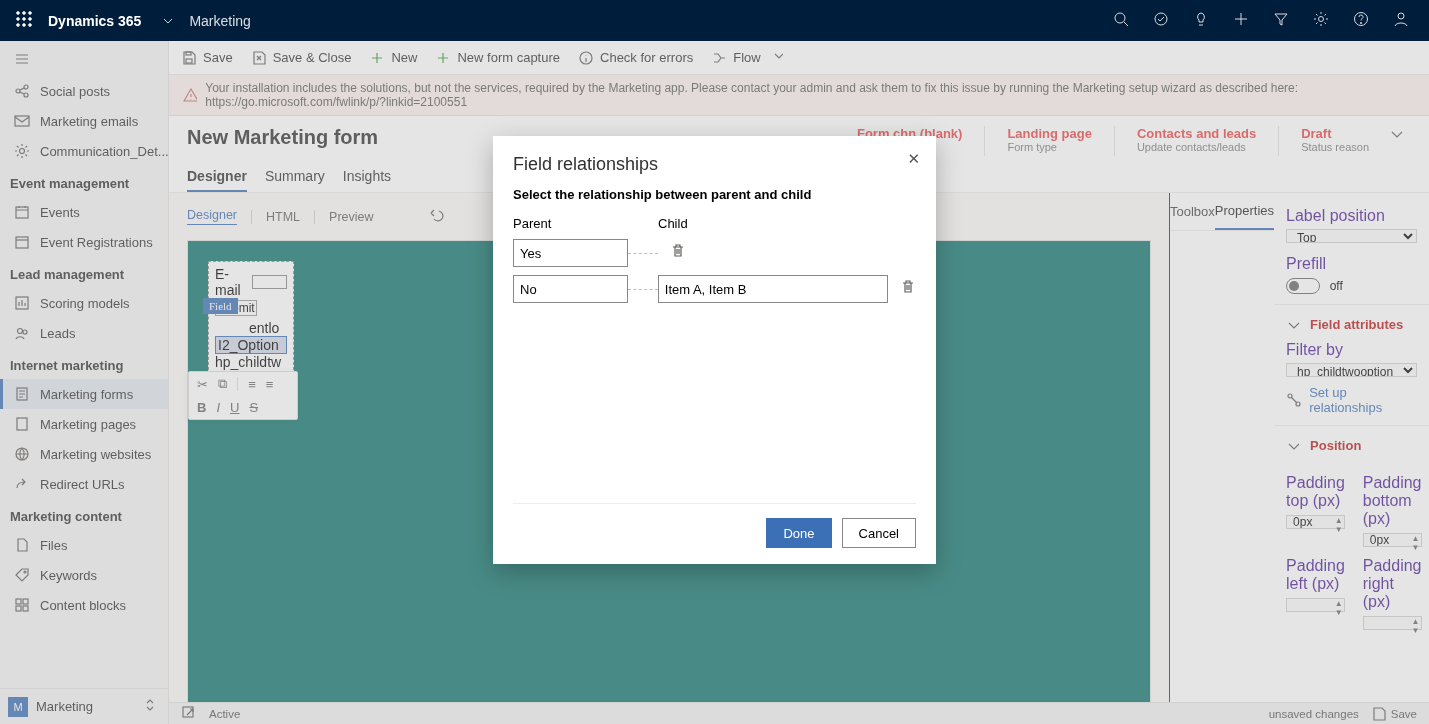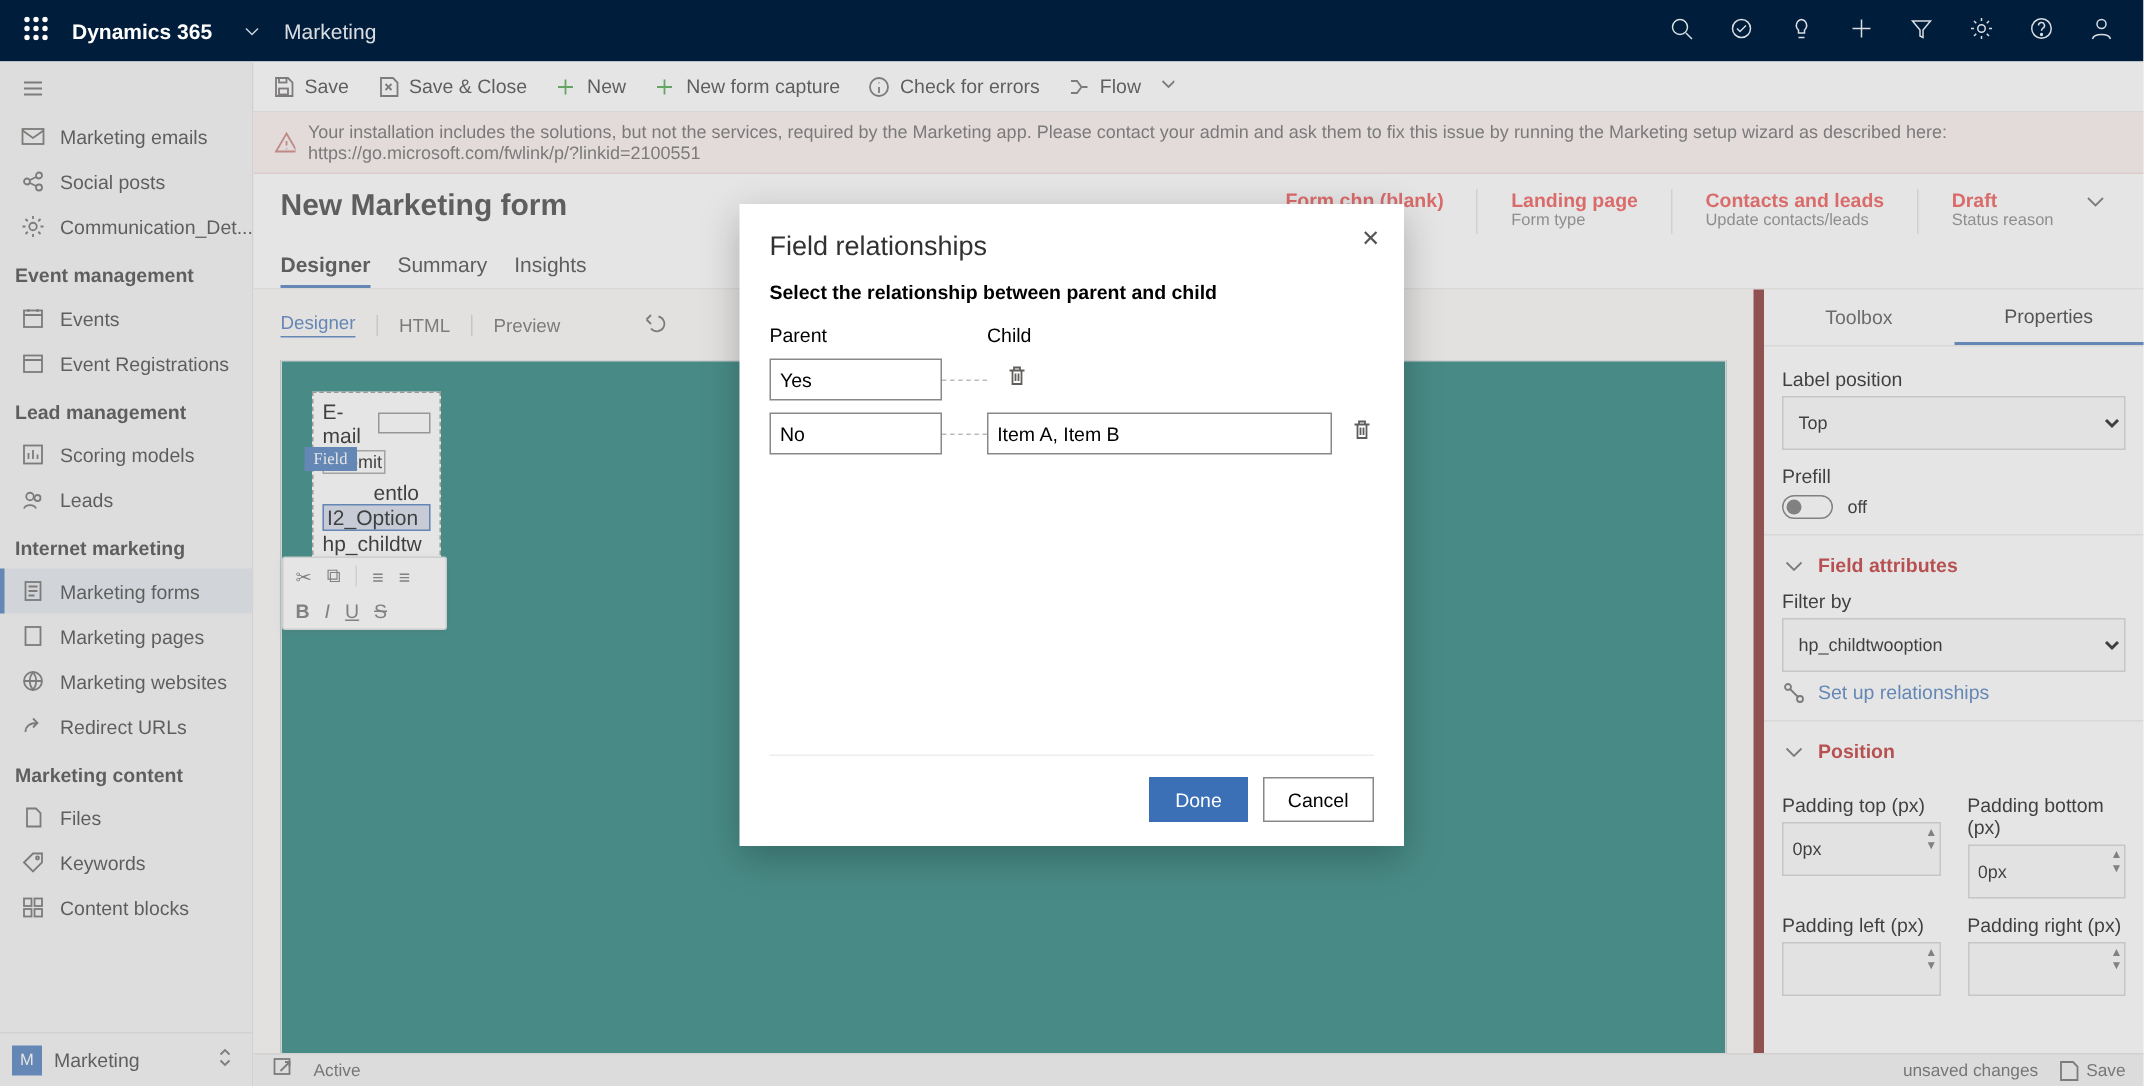--- a/index.html
+++ b/index.html
@@ -68,27 +68,27 @@
 .formbox .inp { border: 1px solid #888; width: 40px; height: 14px; display: inline-block; }
 .formbox .fieldtag { position: absolute; background: #3b6fb6; color: #fff; font-size: 11px; padding: 2px 6px; font-family: "Segoe UI"; }
 .formbox .sel { background: #cfd8e8; border: 1px solid #3b6fb6; padding: 0 2px; }
 
 .floattb { position: absolute; top: 130px; left: 0px; width: 110px; background: #fff; border: 1px solid #dcdcdc; border-radius: 2px; box-shadow: 0 2px 6px rgba(0,0,0,.1); font-size: 13px; }
 .floattb .r { display: flex; align-items: center; gap: 10px; padding: 4px 8px; color: #666; }
 .floattb .r .b { font-weight: 700; } .floattb .r .i { font-style: italic; } .floattb .r .u { text-decoration: underline; } .floattb .r .s { text-decoration: line-through; }
 .floattb .vd { width: 1px; height: 14px; background: #ddd; }
 
 
-.rightpane { width: 260px; background: #fff; border-left: 7px solid #7f1d1d; display: flex; flex-direction: column; font-size: 13px; }
+.rightpane { width: 260px; background: #fff; border-left: 1px solid #7f1d1d; display: flex; flex-direction: row; font-size: 13px; }
 .rightpane .ptabs { display: flex; height: 38px; border-bottom: 1px solid #edebe9; }
 .rightpane .ptabs .pt { flex: 1; display: flex; align-items: center; justify-content: center; cursor: pointer; color: #444; }
 .rightpane .ptabs .pt.active { border-bottom: 2px solid #3b6fb6; color: #232323; }
 .rightpane .body { padding: 10px 12px; overflow: hidden; }
-.rightpane label.small { font-size: 13px; color: #000000; display: block; margin-top: 4px; margin-bottom: 4px; }
-.rightpane select, .rightpane .numbox { width: 100%; height: 36px; border: 1px solid #cfcfcf; background: #fbfbfb; font-size: 12px; padding: 0 6px; }
+.rightpane label.small { font-size: 16px; color: #4c1d95; display: block; margin-top: 4px; margin-bottom: 4px; }
+.rightpane select, .rightpane .numbox { width: 100%; height: 14px; border: 1px solid #cfcfcf; background: #fbfbfb; font-size: 12px; padding: 0 6px; }
 .rightpane .toggle { width: 34px; height: 16px; border: 1px solid #666; border-radius: 8px; display: inline-block; position: relative; vertical-align: middle; }
 .rightpane .toggle::after { content: ""; position: absolute; width: 10px; height: 10px; border-radius: 50%; background: #666; top: 2px; left: 2px; }
 .rightpane .section { border-top: 1px solid #edebe9; margin: 10px -12px 0 -12px; padding: 8px 12px 0 12px; }
 .rightpane .sectitle { display: flex; align-items: center; gap: 8px; font-weight: 600; color: #b91c1c; padding: 4px 0; }
 .rightpane .link { color: #3b6fb6; cursor: pointer; display: flex; align-items: center; gap: 8px; margin-top: 6px; }
 .rightpane .padgrid { display: grid; grid-template-columns: 1fr 1fr; gap: 6px 18px; margin-top: 12px; }
 .rightpane .numwrap { position: relative; }
 .rightpane .numwrap .spin { position: absolute; right: 2px; top: 2px; font-size: 8px; line-height: 9px; color: #666; }
 
 
@@ -176,33 +176,33 @@
 
 <div class="leftnav">
   <div class="hamb">
       <svg class="icon">
         <path d="M2 4h12M2 8h12M2 12h12"></path>
       </svg>
     </div>
 
   <div class="item">
     <svg class="icon navicon">
-        <rect x="1" y="3" width="14" height="10"></rect>
-        <path d="M1 4l7 5 7-5"></path>
-      </svg>
-    <span>Marketing emails</span>
-  </div>
-  <div class="item">
-    <svg class="icon navicon">
         <circle cx="4" cy="8" r="2"></circle>
         <circle cx="12" cy="4" r="2"></circle>
         <circle cx="12" cy="12" r="2"></circle>
         <path d="M6 7l4-2M6 9l4 2"></path>
       </svg>
     <span>Social posts</span>
+  </div>
+  <div class="item">
+    <svg class="icon navicon">
+        <rect x="1" y="3" width="14" height="10"></rect>
+        <path d="M1 4l7 5 7-5"></path>
+      </svg>
+    <span>Marketing emails</span>
   </div>
   <div class="item">
     <svg class="icon navicon">
         <circle cx="8" cy="8" r="2.5"></circle>
         <path d="M8 1v2M8 13v2M1 8h2M13 8h2M3 3l1.5 1.5M11.5 11.5L13 13M13 3l-1.5 1.5M4.5 11.5L3 13"></path>
       </svg>
     <span>Communication_Det...</span>
   </div>
 
   <div class="group">Event management</div>

